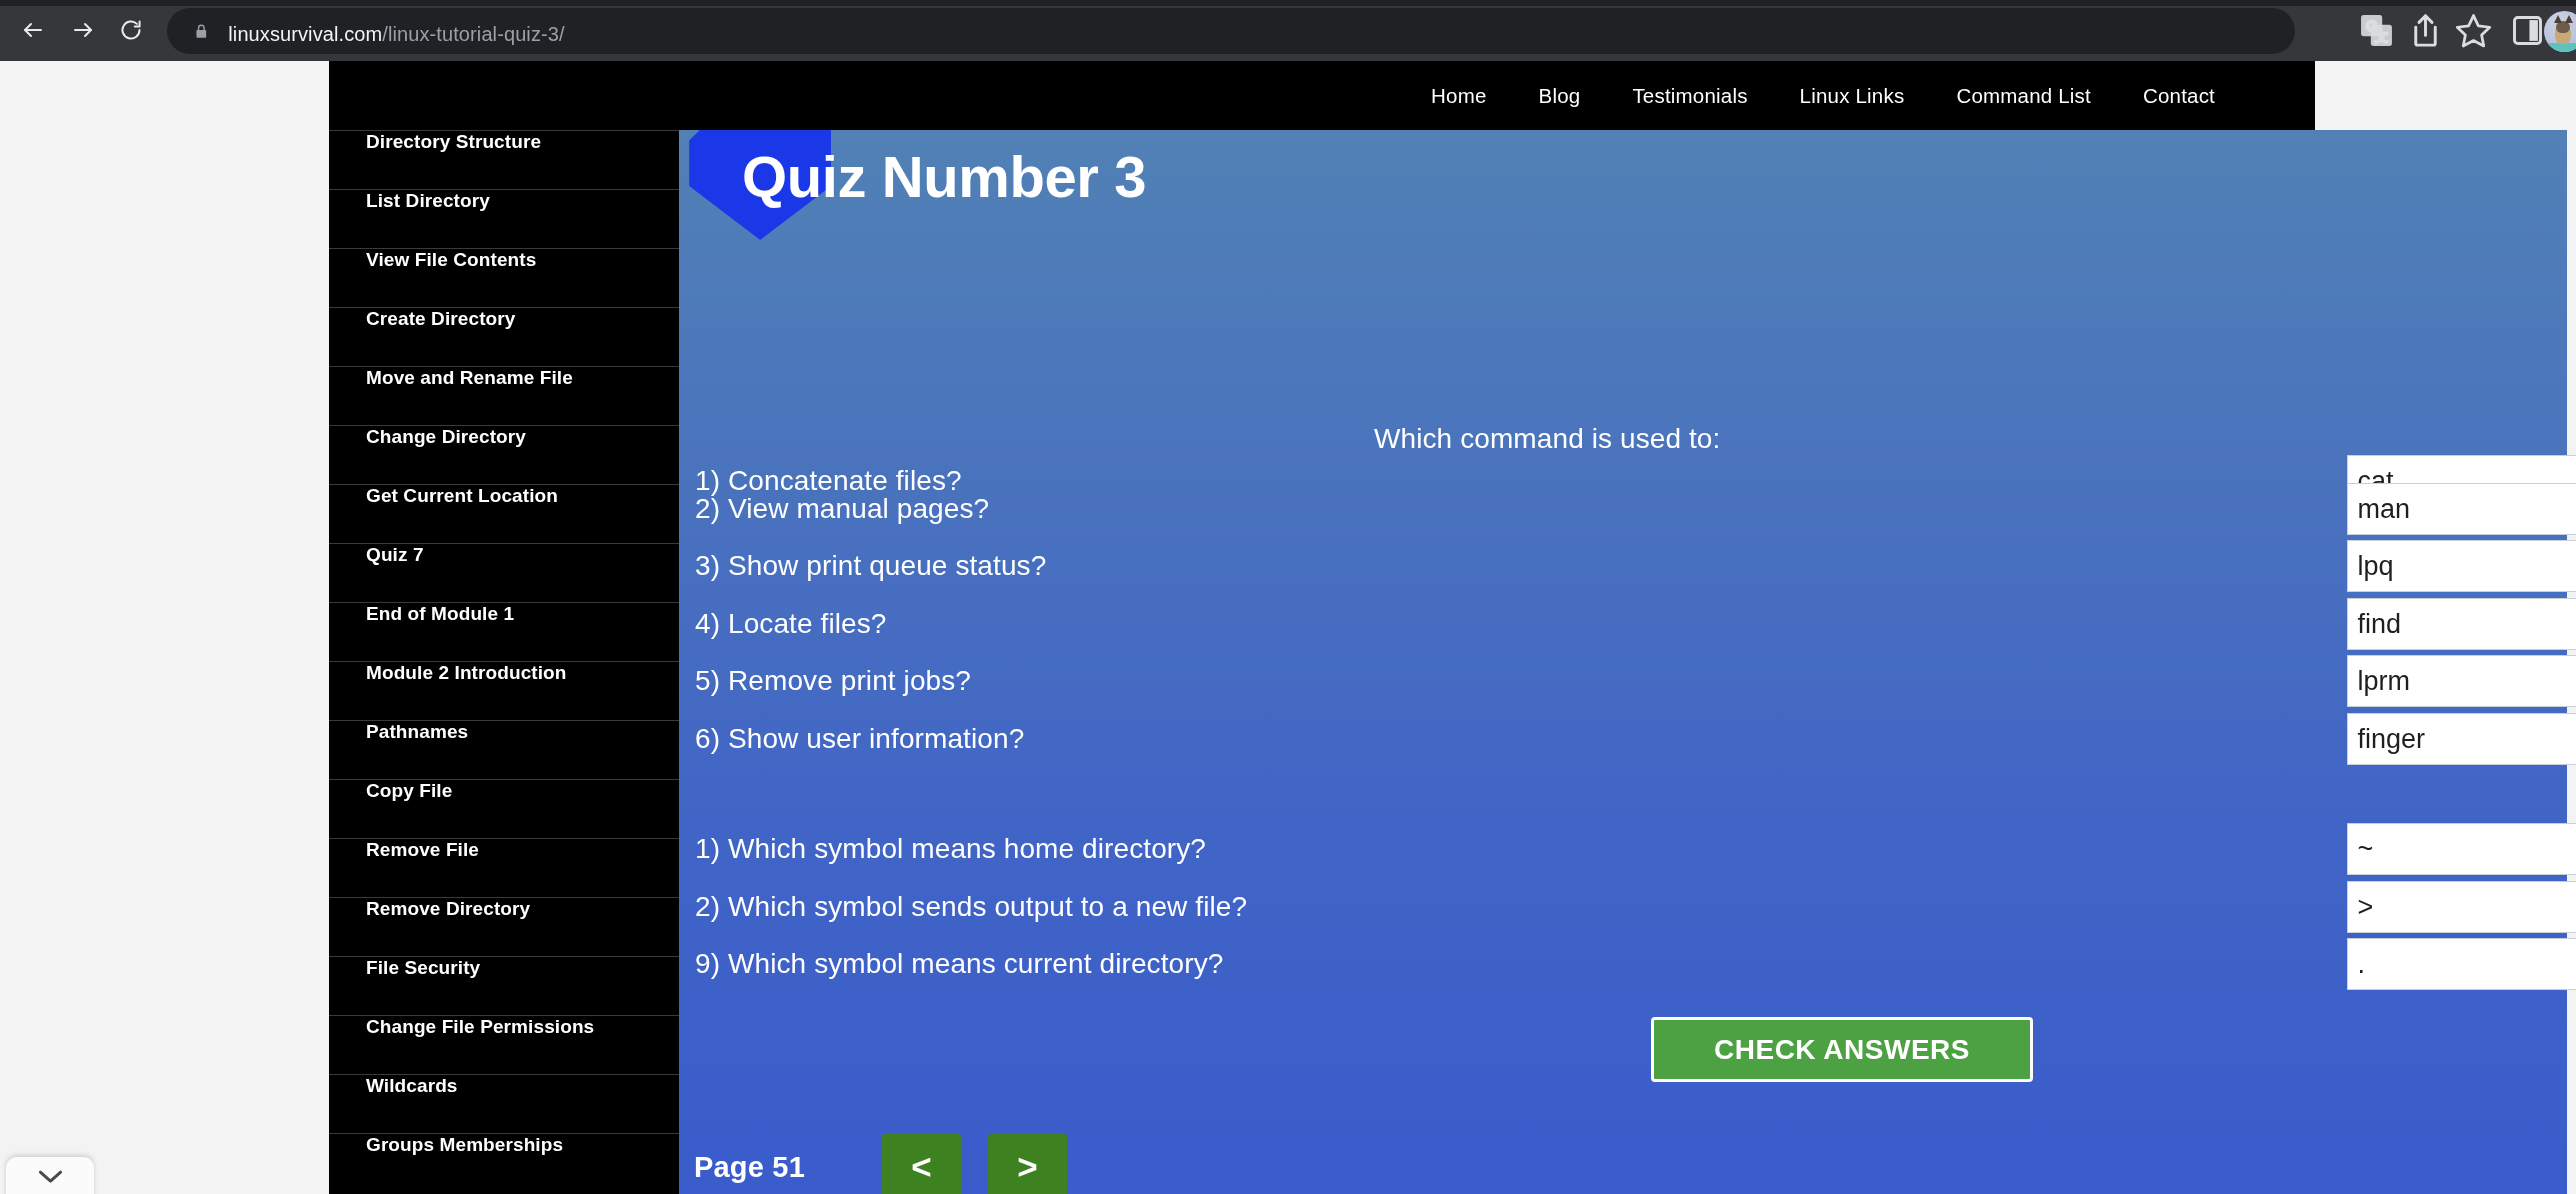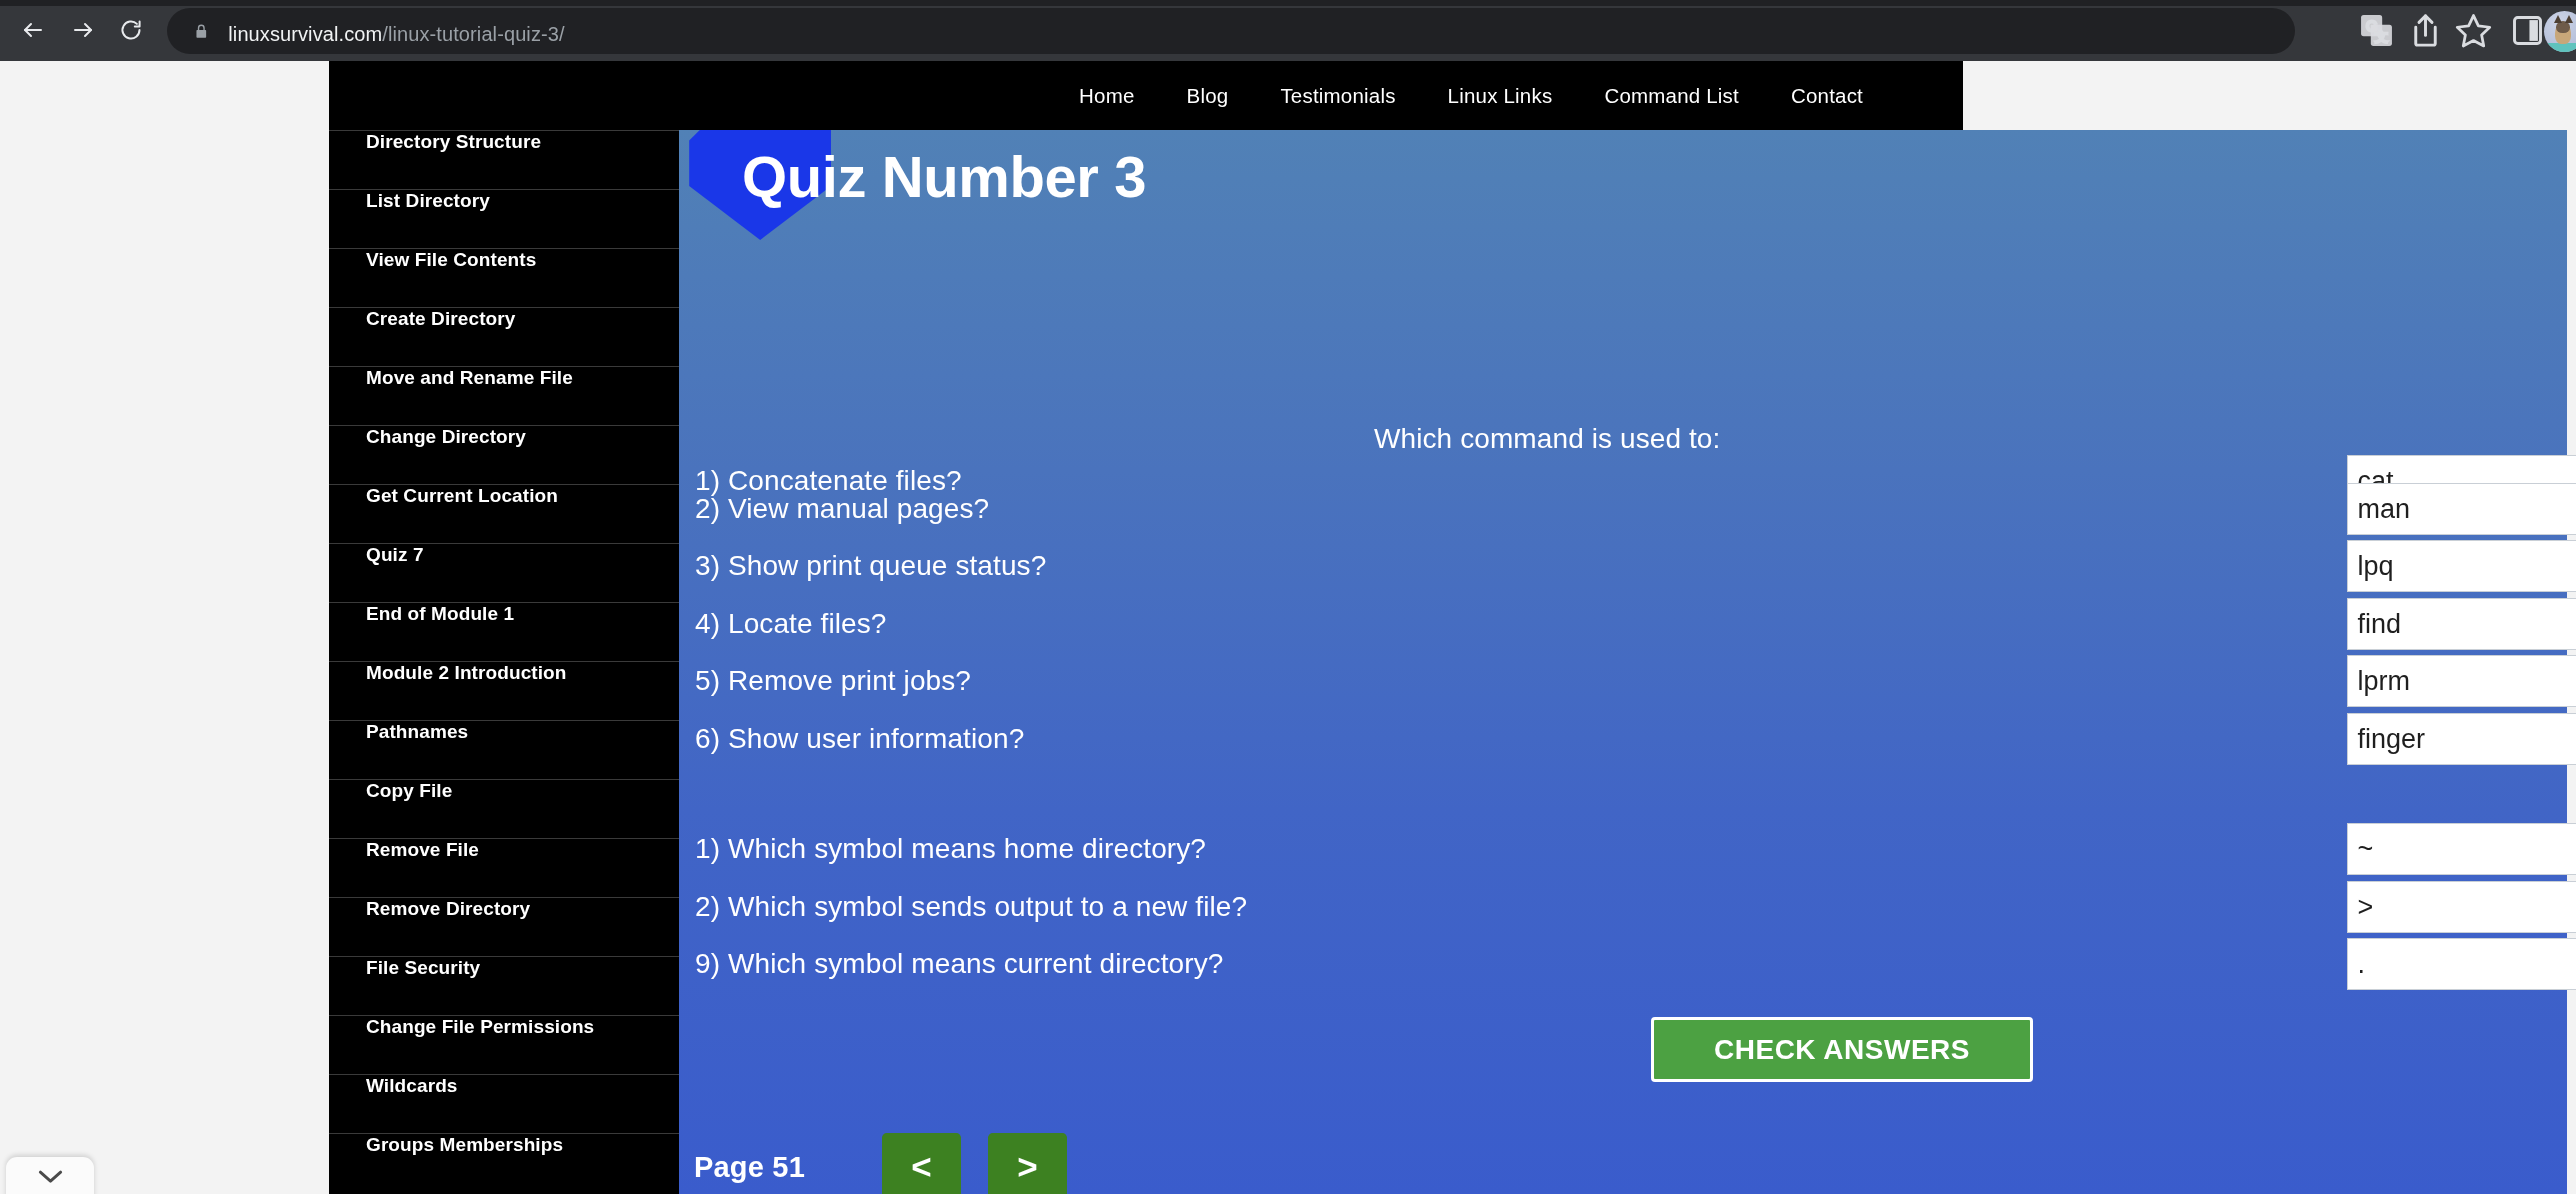--- a/index.html
+++ b/index.html
@@ -99,21 +99,21 @@
   .sidebar-item {
     height: 59px; display: flex; align-items: flex-start;
     padding-left: 37px; border-top: 0.8px solid #3a3a3a;
     color: #ffffff; font-size: 19px; font-weight: 600;
     letter-spacing: 0.1px;
   }
   .sidebar-item:first-child { border-top: none; }
 
   
   #site-header {
-    position: absolute; left: 329px; top: 0; width: 1634px; height: 69px;
+    position: absolute; left: 329px; top: 0; width: 1986px; height: 69px;
     background: #000000;
   }
   #site-nav {
     position: absolute; right: 74px; top: 0; height: 69px;
     display: flex; align-items: center; gap: 0;
   }
   .nav-link {
     color: #ffffff; font-size: 20.5px; padding: 0 26px;
     letter-spacing: 0.2px; white-space: nowrap;
   }

